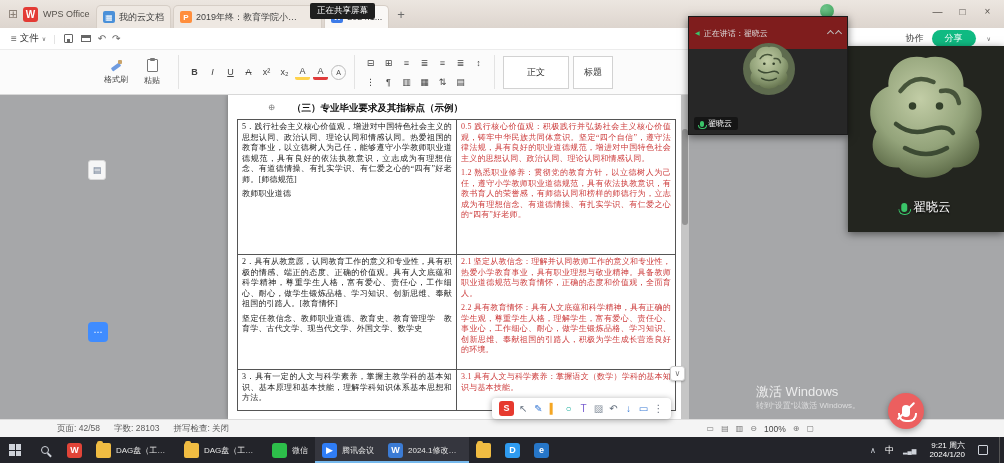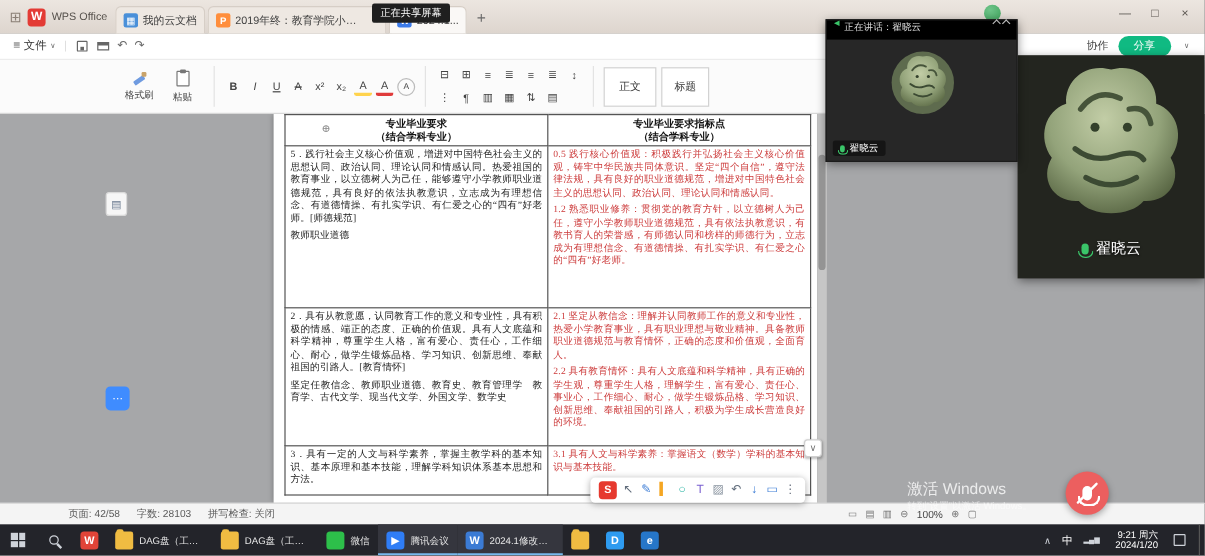--- a/index.html
+++ b/index.html
@@ -63,21 +63,21 @@
   .fgroup{display:flex;flex-direction:column;gap:4px}
   .frow{display:flex;align-items:center;gap:3px}
   .selbox{display:flex;align-items:center;justify-content:space-between;border:1px solid #ccc;background:#fff;
           height:15px;padding:0 4px;font-size:8.5px;color:#333}
   .selbox .chevron{font-size:6px;color:#888}
   .fbtn{min-width:15px;height:15px;display:flex;align-items:center;justify-content:center;font-size:9px;color:#444;border-radius:2px}
   .u-line{text-decoration:underline}
   .s-line{text-decoration:line-through}
   .colorbar-red{border-bottom:3px solid #e03b3b}
   .colorbar-yellow{border-bottom:3px solid #ffd34d}
-  .stylebox{width:44px;height:33px;border:1px solid #d2d2d2;background:#fff;display:flex;align-items:center;
+  .stylebox{width:66px;height:33px;border:1px solid #d2d2d2;background:#fff;display:flex;align-items:center;
             justify-content:center;font-size:9px;color:#333;margin-right:4px;flex:none}
 
   
   .page{position:absolute;left:228px;top:95px;width:453px;height:324px;background:#fff;
         box-shadow:0 0 5px rgba(0,0,0,.35);overflow:hidden;z-index:5;
         font-family:"Liberation Serif","DejaVu Serif",serif}
   .tbl-handle{position:absolute;left:40px;top:7px;font-size:9px;color:#888}
   .doc-heading{margin:7px 0 4px 64px;font-size:9.5px;font-weight:bold;color:#111}
   .doc-table{border-collapse:collapse;table-layout:fixed;margin-left:9px;width:439px}
   .doc-table th,.doc-table td{border:1px solid #555;vertical-align:top;padding:2px 4px;overflow:hidden}
@@ -89,21 +89,21 @@
   .clip{overflow:hidden}
   .vscroll{position:absolute;left:681px;top:95px;width:8px;height:324px;background:#c6c6c6;z-index:6}
   .vthumb{position:absolute;left:1px;top:34px;width:6px;height:96px;background:#949494;border-radius:3px}
   .page-jump{position:absolute;left:670px;top:366px;width:15px;height:15px;background:#fff;border:1px solid #cfcfcf;
              border-radius:3px;box-shadow:0 1px 2px rgba(0,0,0,.25);font-size:8px;color:#777;
              display:flex;align-items:center;justify-content:center;z-index:7}
   .nav-float{position:absolute;left:88px;top:160px;width:18px;height:20px;background:#f6f6f6;border:1px solid #d9d9d9;
              border-radius:3px;display:flex;align-items:center;justify-content:center;font-size:9px;color:#6a7a90;z-index:6}
   .chat-float{position:absolute;left:88px;top:322px;width:20px;height:20px;background:#3f8cff;border-radius:4px;
               color:#fff;display:flex;align-items:center;justify-content:center;font-size:9px;z-index:6}
-  .watermark{position:absolute;left:756px;top:400px;z-index:40;color:rgba(255,255,255,.78);line-height:1.3}
+  .watermark{position:absolute;left:756px;top:384px;z-index:40;color:rgba(255,255,255,.78);line-height:1.3}
   .watermark .wl1{font-size:13px}
   .watermark .wl2{font-size:8px;color:rgba(255,255,255,.6)}
 
   
   .statusbar{position:absolute;left:0;top:419px;width:100%;height:18px;background:#f4f4f4;border-top:1px solid #dcdcdc;
              display:flex;align-items:center;gap:14px;padding-left:57px;font-size:8.5px;color:#5a5a5a;z-index:20}
   .sb-right{margin-left:auto;margin-right:190px;display:flex;align-items:center;gap:7px}
   .sb-ic{font-size:8px;color:#777}
   .zoomval{color:#444}
 
@@ -128,21 +128,21 @@
   .tray .tchev{font-size:8px;color:#cfd3da}
   .tray .ime{font-size:9px;color:#fff}
   .sig{font-size:6px;color:#cfd3da;letter-spacing:0}
   .clock{display:flex;flex-direction:column;align-items:flex-end;justify-content:center;font-size:8px;line-height:9px;color:#fff;padding:0 4px}
   .notif{width:10px;height:10px;border:1px solid #cfd3da;border-radius:1px;margin-right:2px}
   .showdesk{width:5px;height:26px;border-left:1px solid #555}
 
   
   .meet-panel{position:absolute;left:688px;top:16px;width:160px;height:119px;background:#272727;
               border:1px solid #1b1b1b;box-shadow:0 2px 8px rgba(0,0,0,.5);z-index:55}
-  .mp-head{height:16px;display:flex;gap:4px;padding:0 6px;background:#000000;font-size:8px;color:#ddd}
+  .mp-head{height:16px;display:flex;align-items:center;gap:4px;padding:16px 6px;background:#7f1d1d;font-size:8px;color:#ddd}
   .spk{color:#3ac569;font-size:6px;line-height:1}
   .mp-chevs{margin-left:auto;display:flex;gap:3px}
   .chev{width:5px;height:5px;border-left:1.5px solid #bbb;border-top:1.5px solid #bbb;transform:rotate(45deg)}
   .mp-avatar{position:absolute;left:54px;top:26px;width:52px;height:52px;border-radius:50%;overflow:hidden;background:#5e6b4e}
   .mp-name{position:absolute;left:5px;bottom:4px;display:flex;align-items:center;gap:4px;font-size:8px;color:#fff;
            background:rgba(0,0,0,.45);padding:1px 6px;border-radius:2px}
   .mic{width:4px;height:6px;background:#3ac569;border-radius:2px;position:relative;flex:none}
   .mic::after{content:"";position:absolute;left:-2px;top:4px;width:7px;height:3px;border:1px solid #3ac569;border-top:none;border-radius:0 0 4px 4px}
   .video-win{position:absolute;left:848px;top:46px;width:156px;height:186px;background:#23251f;z-index:54;
              overflow:hidden;box-shadow:0 2px 8px rgba(0,0,0,.5)}
@@ -259,36 +259,27 @@
     <div class="stylebox" data-name="style-body">
         <span>正文</span>
       </div>
     <div class="stylebox" style="width:40px" data-name="style-heading">
         <span>标题</span>
       </div>
   </div>
 
   <div class="page" data-name="document-page">
     <span class="tbl-handle" data-name="table-move-handle">⊕</span>
+    <div class="doc-heading" data-name="document-heading">（三）专业毕业要求及其指标点（示例）</div>
     <table class="doc-table" data-name="requirements-table">
       <colgroup>
           <col style="width:219px">
           <col>
         </colgroup>
       <tbody>
-          <tr>
-        <th data-name="table-header-left">
-          <div>专业毕业要求</div>
-          <div>（结合学科专业）</div>
-        </th>
-        <th data-name="table-header-right">
-          <div>专业毕业要求指标点</div>
-          <div>（结合学科专业）</div>
-        </th>
-      </tr>
       <tr>
         <td data-name="table-cell">
           <div class="clip" style="height:130px">
             <p class="cell-p">5．践行社会主义核心价值观，增进对中国特色社会主义的思想认同、政治认同、理论认同和情感认同。热爱祖国的教育事业，以立德树人为己任，能够遵守小学教师职业道德规范，具有良好的依法执教意识，立志成为有理想信念、有道德情操、有扎实学识、有仁爱之心的“四有”好老师。[师德规范]</p>
             <p class="cell-p note1">教师职业道德</p>
           </div>
         </td>
         <td data-name="table-cell">
           <div class="clip" style="height:130px">
             <p class="cell-p red">0.5 践行核心价值观：积极践行并弘扬社会主义核心价值观，铸牢中华民族共同体意识。坚定“四个自信”，遵守法律法规，具有良好的职业道德规范，增进对中国特色社会主义的思想认同、政治认同、理论认同和情感认同。</p>

